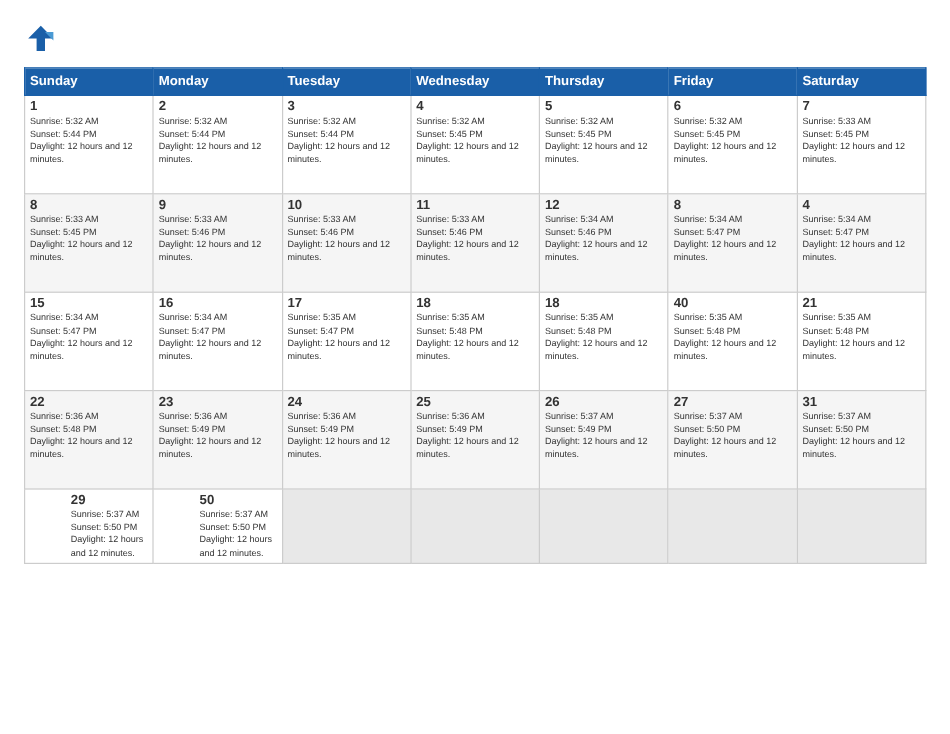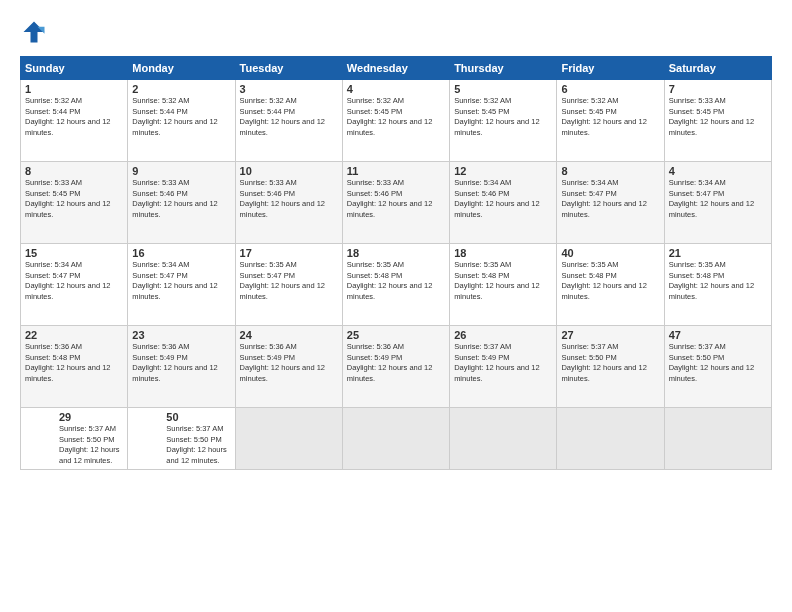--- a/index.html
+++ b/index.html
@@ -166,21 +166,21 @@
           <td><span class="day-num">40</span><span class="day-info">Sunrise: 5:35 AM<br>Sunset: 5:48 PM<br>Daylight: 12 hours and 12 minutes.</span></td>
           <td><span class="day-num">21</span><span class="day-info">Sunrise: 5:35 AM<br>Sunset: 5:48 PM<br>Daylight: 12 hours and 12 minutes.</span></td>
         </tr>
         <tr>
           <td><span class="day-num">22</span><span class="day-info">Sunrise: 5:36 AM<br>Sunset: 5:48 PM<br>Daylight: 12 hours and 12 minutes.</span></td>
           <td><span class="day-num">23</span><span class="day-info">Sunrise: 5:36 AM<br>Sunset: 5:49 PM<br>Daylight: 12 hours and 12 minutes.</span></td>
           <td><span class="day-num">24</span><span class="day-info">Sunrise: 5:36 AM<br>Sunset: 5:49 PM<br>Daylight: 12 hours and 12 minutes.</span></td>
           <td><span class="day-num">25</span><span class="day-info">Sunrise: 5:36 AM<br>Sunset: 5:49 PM<br>Daylight: 12 hours and 12 minutes.</span></td>
           <td><span class="day-num">26</span><span class="day-info">Sunrise: 5:37 AM<br>Sunset: 5:49 PM<br>Daylight: 12 hours and 12 minutes.</span></td>
           <td><span class="day-num">27</span><span class="day-info">Sunrise: 5:37 AM<br>Sunset: 5:50 PM<br>Daylight: 12 hours and 12 minutes.</span></td>
-          <td><span class="day-num">47</span><span class="day-info">Sunrise: 5:37 AM<br>Sunset: 5:50 PM<br>Daylight: 12 hours and 12 minutes.</span></td>
+          <td><span class="day-num">31</span><span class="day-info">Sunrise: 5:37 AM<br>Sunset: 5:50 PM<br>Daylight: 12 hours and 12 minutes.</span></td>
         </tr>
         <tr class="last-row">
           <td><span class="day-num">29</span><span class="day-info">Sunrise: 5:37 AM<br>Sunset: 5:50 PM<br>Daylight: 12 hours and 12 minutes.</span></td>
           <td><span class="day-num">50</span><span class="day-info">Sunrise: 5:37 AM<br>Sunset: 5:50 PM<br>Daylight: 12 hours and 12 minutes.</span></td>
           <td class="empty"></td>
           <td class="empty"></td>
           <td class="empty"></td>
           <td class="empty"></td>
           <td class="empty"></td>
         </tr>

